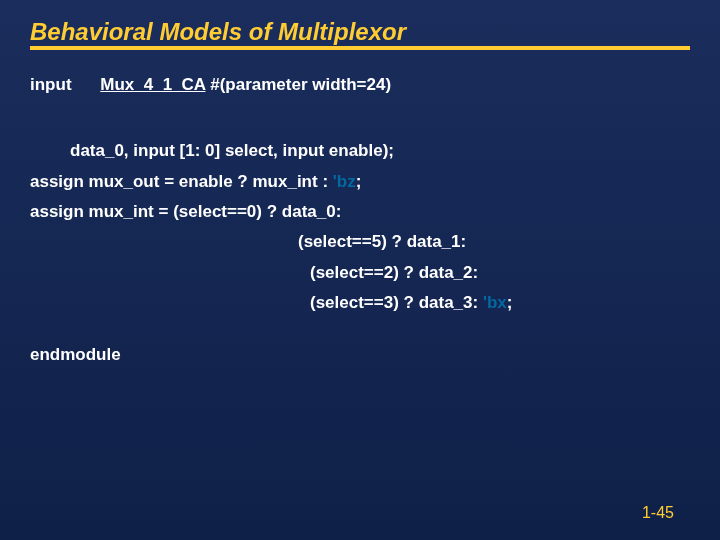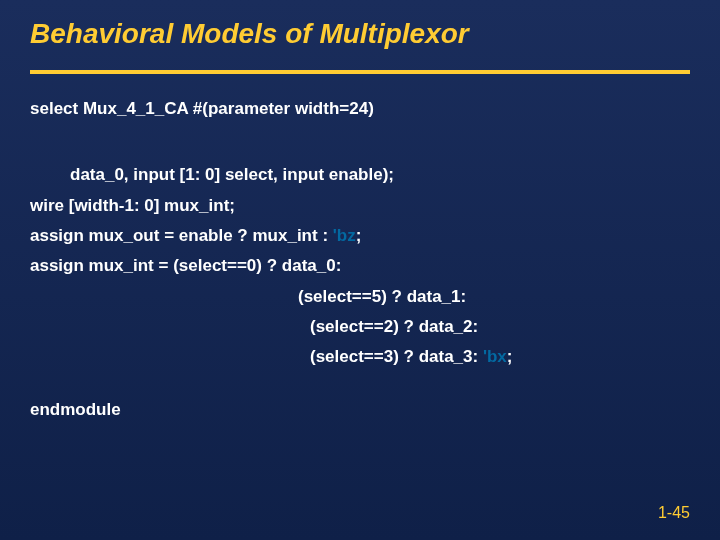--- a/index.html
+++ b/index.html
@@ -15,40 +15,42 @@
       position: relative;
       overflow: hidden;
     }
     .slide {
       width: 100%;
       height: 100%;
       padding: 18px 30px 20px 30px;
     }
     .title {
       color: #ffcc33;
-      font-size: 28px;
+      font-size: 24px;
       font-weight: bold;
       font-style: italic;
-      margin-bottom: 20px;
+      margin-bottom: 0;
     }
     .title-underline {
       height: 4px;
       background-color: #ffcc33;
       margin-bottom: 22px;
     }
     .content {
       color: #ffffff;
       font-size: 17px;
       font-weight: bold;
       line-height: 1.55;
     }
     .line {
       margin-bottom: 4px;
     }
     .underline {
+      text-decoration: underline;
+      margin-left: 24px;
     }
     .green {
       color: #0369a1;
     }
     .indent-1 {
       padding-left: 40px;
       margin-top: 40px;
     }
     .indent-ternary-1 {
       padding-left: 268px;
@@ -58,38 +60,37 @@
     }
     .indent-ternary-3 {
       padding-left: 280px;
     }
     .spacer {
       height: 22px;
     }
     .page-number {
       position: absolute;
       bottom: 18px;
-      right: 30px;
+      right: 46px;
       color: #ffcc33;
       font-size: 16px;
     }
   </style>
 </head>
 <body>
 
 <div class="slide">
   <div class="title">Behavioral Models of Multiplexor</div>
   <div class="title-underline"></div>
 
   <div class="content">
     <div class="line">
-      <span>select </span><span class="underline">Mux_4_1_CA</span><span> #(parameter width=24)</span>
+      <span>input </span><span class="underline">Mux_4_1_CA</span><span> #(parameter width=24)</span>
     </div>
     <div class="line indent-1">data_0, input [1: 0] select, input enable);</div>
-    <div class="line">wire [width-1: 0] mux_int;</div>
     <div class="line">
       <span>assign mux_out = enable ? mux_int : </span><span class="green">'bz</span><span>;</span>
     </div>
     <div class="line">assign mux_int = (select==0) ? data_0:</div>
     <div class="line indent-ternary-1">(select==5) ? data_1:</div>
     <div class="line indent-ternary-2">(select==2)  ? data_2:</div>
     <div class="line indent-ternary-3">
       <span>(select==3) ? data_3:  </span><span class="green">'bx</span><span>;</span>
     </div>
     <div class="spacer"></div>

